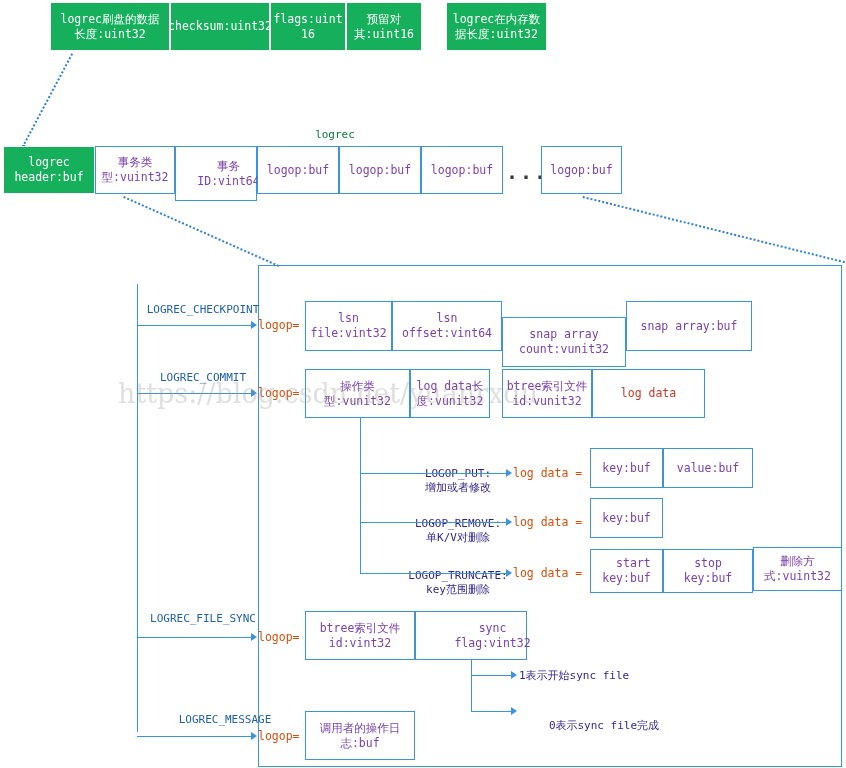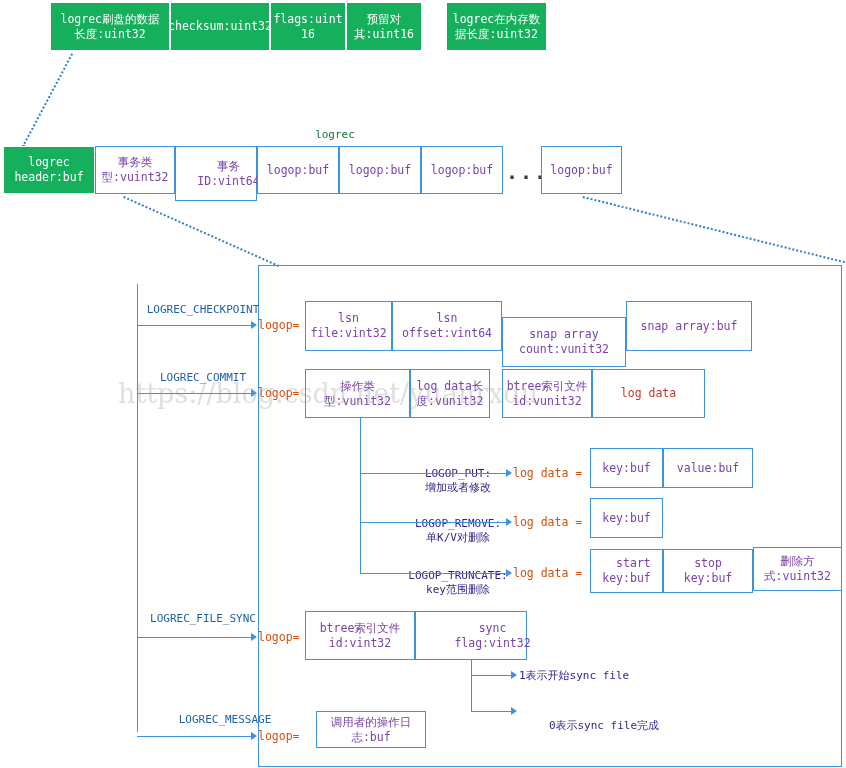--- a/index.html
+++ b/index.html
@@ -201,18 +201,18 @@
   <div class="arrow" style="left:511px; top:671px;"></div>
   <div class="label navy" style="left:519px; top:645px; width:170px; text-align:left;">1表示开始sync file</div>
   <div class="ln h" style="left:471px; top:711px; width:40px;"></div>
   <div class="arrow" style="left:511px; top:707px;"></div>
   <div class="label navy" style="left:519px; top:695px; width:170px; text-align:center;">0表示sync file完成</div>
 
   <div class="label blue" style="left:137px; top:713px; width:132px;padding-left:22px;">LOGREC_MESSAGE</div>
   <div class="ln h" style="left:137px; top:736px; width:114px;"></div>
   <div class="arrow" style="left:251px; top:732px;"></div>
   <div class="label orange" style="left:258px; top:729px; width:46px; text-align:left;">logop=</div>
-  <div class="cell" style="left:316px; top:711px; width:110px; height:37px;">调用者的操作日
+  <div class="cell" style="left:305px; top:711px; width:110px; height:49px;">调用者的操作日
 志:buf</div>
 
   <div class="watermark" style="left:118px; top:378px;">https://blog.csdn.net/yuanrxdu</div>
 
 </div>
 
 </body></html>

